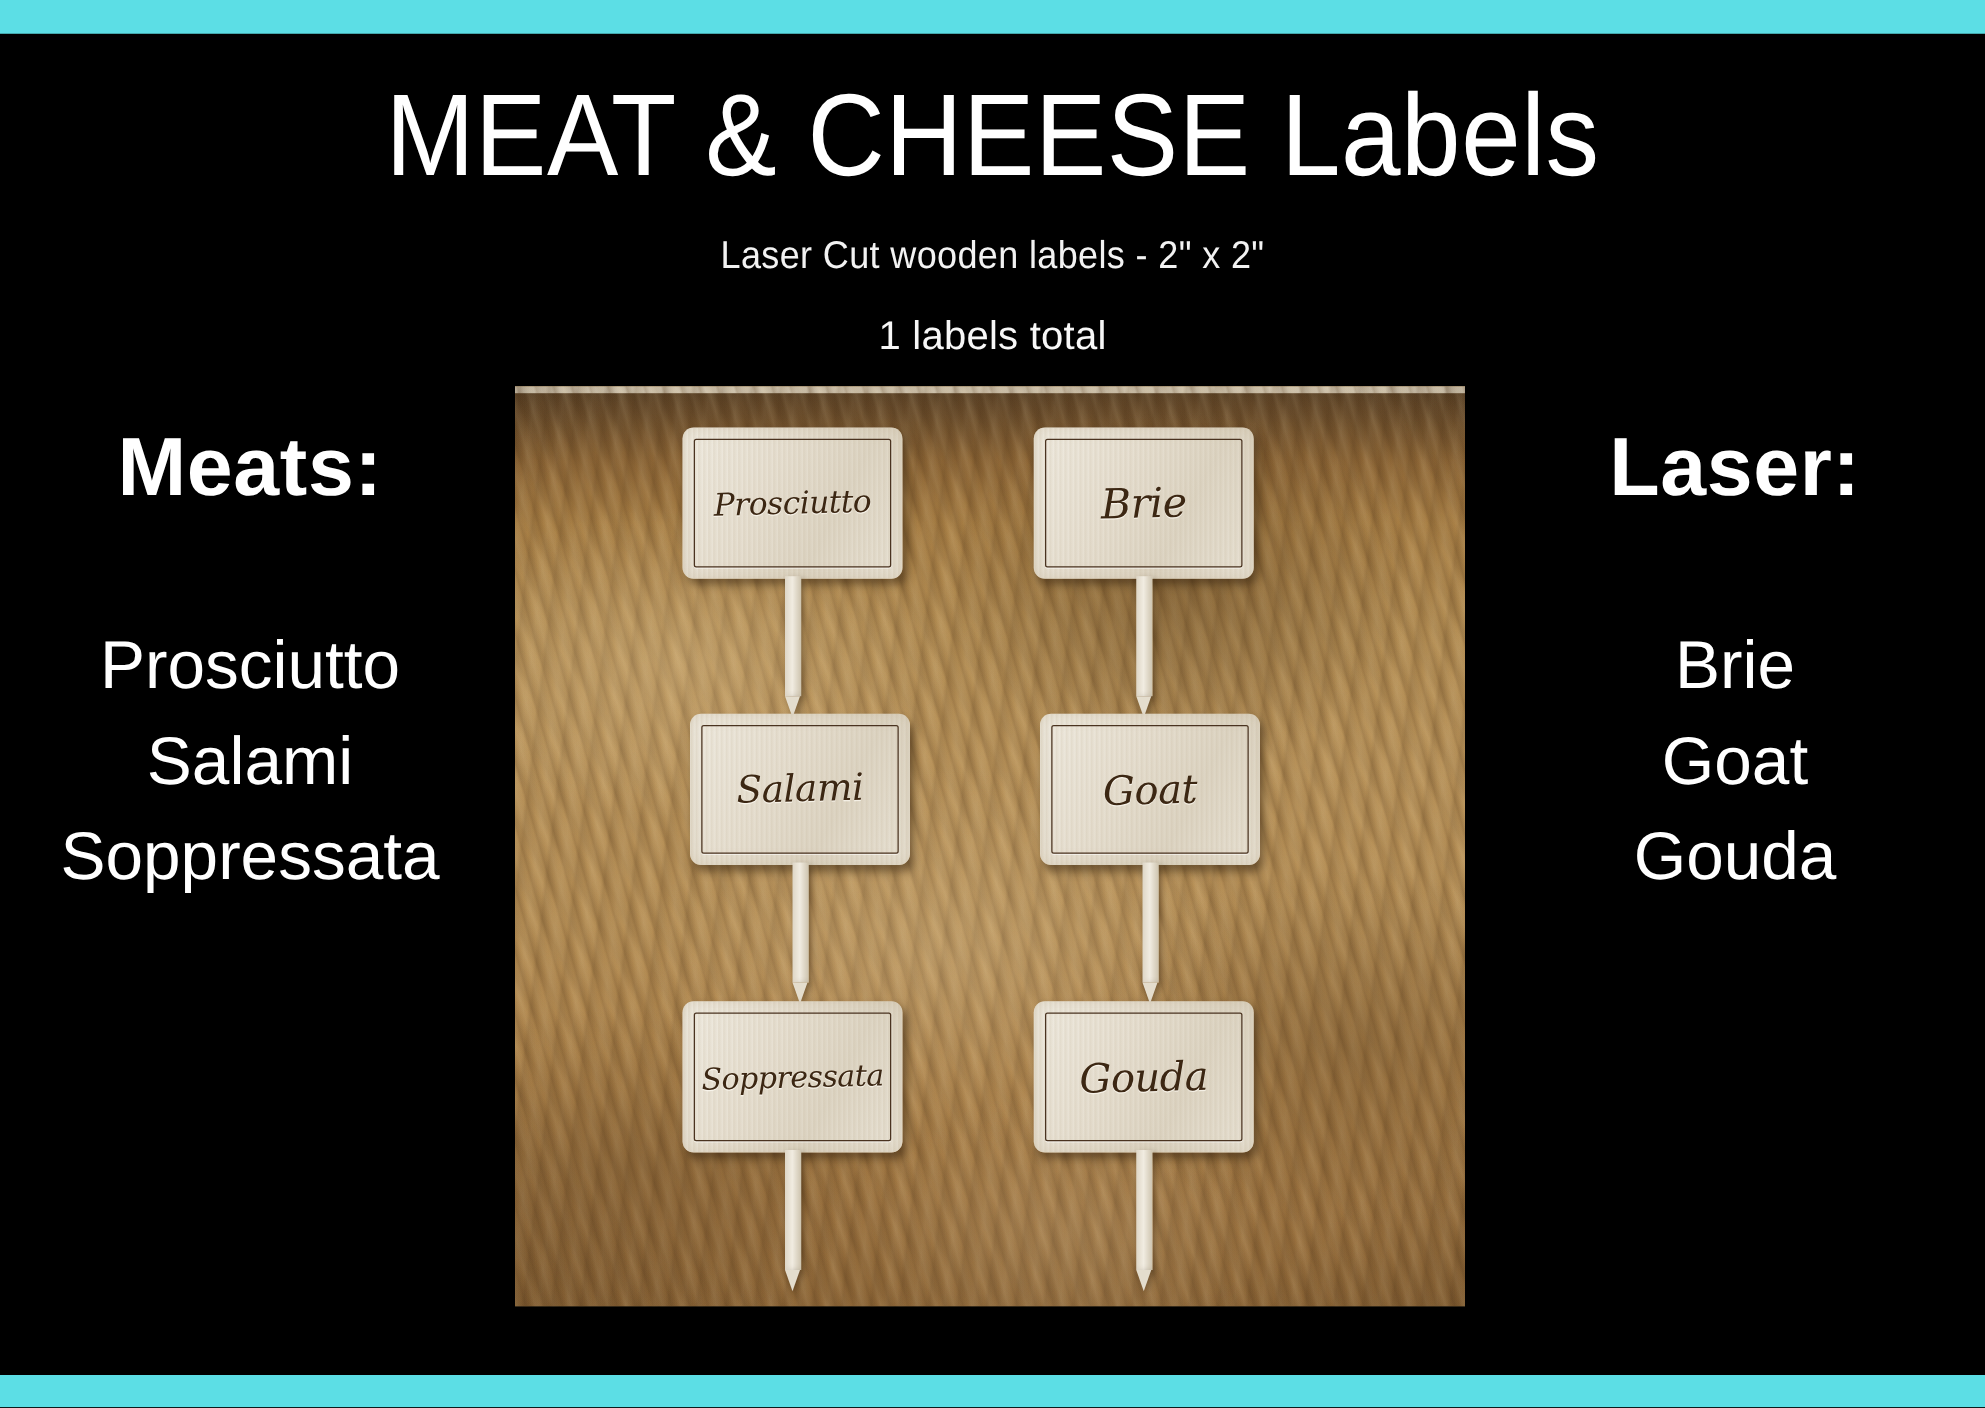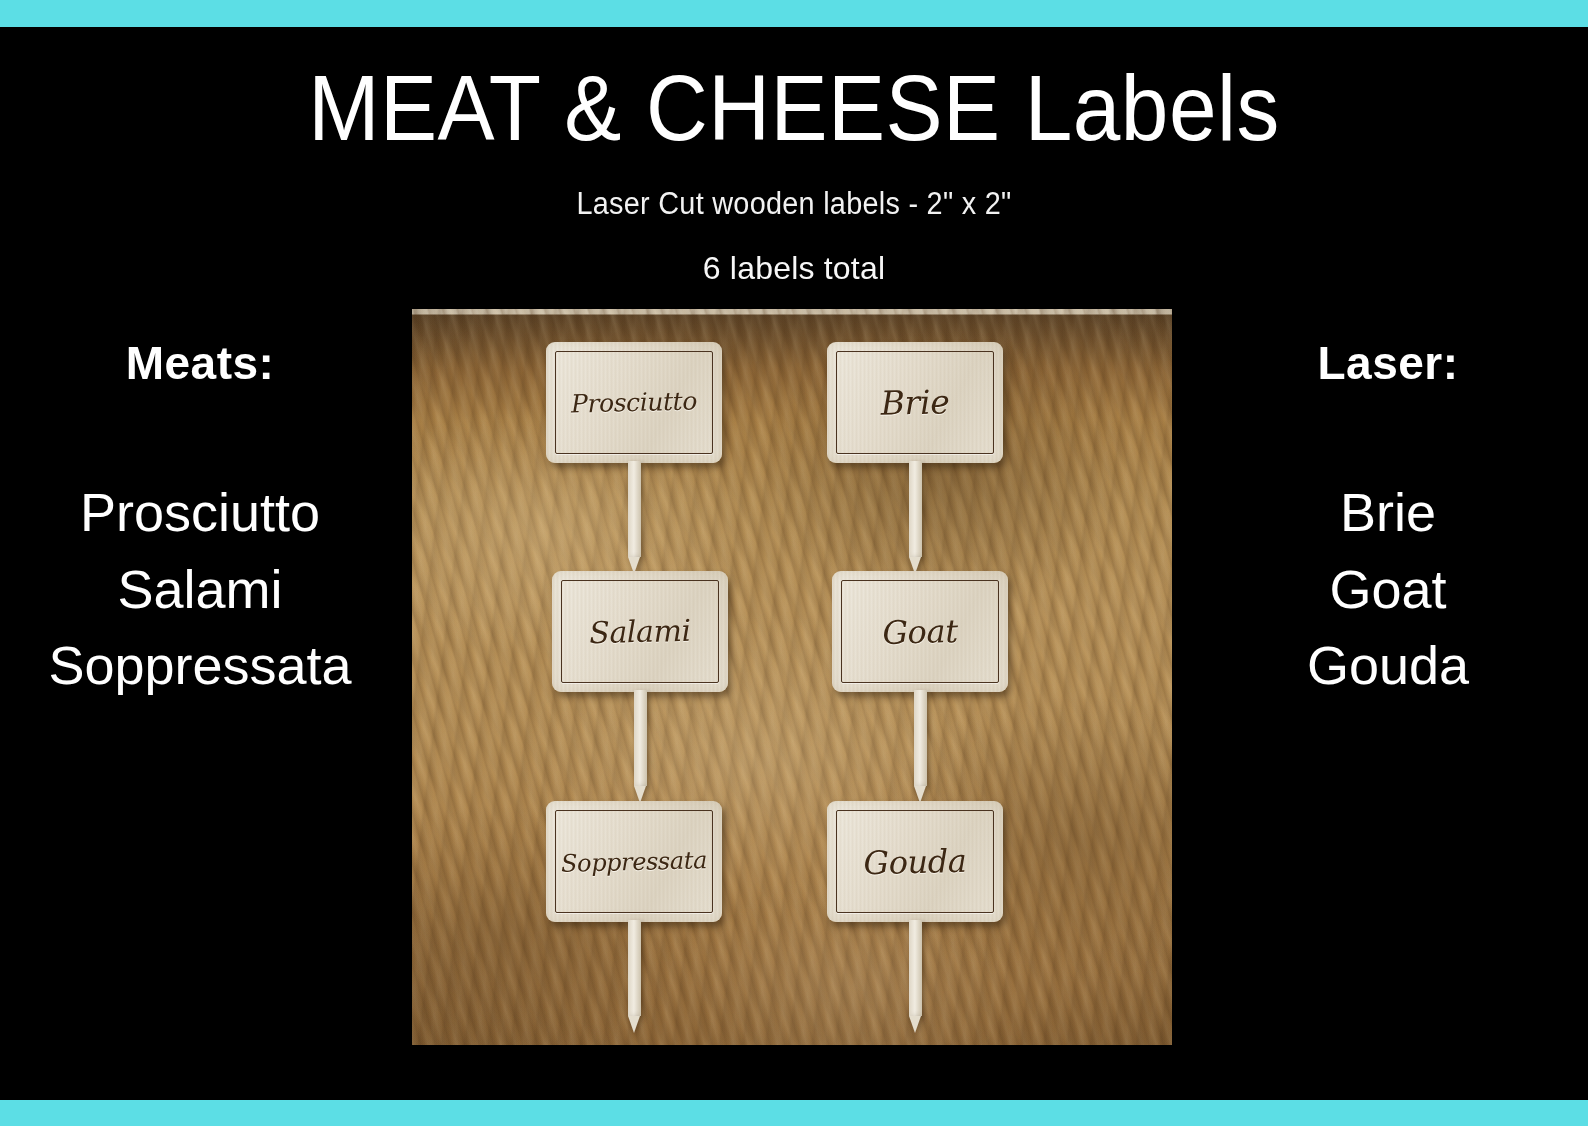--- a/index.html
+++ b/index.html
@@ -71,21 +71,21 @@
   .col {
     position: absolute;
     width: 400px;
     text-align: center;
     color: #ffffff;
   }
   #col-meats  { left: 0px;   top: 340px; }
   #col-cheese { left: 1188px; top: 340px; }
 
   .col-heading {
-    font-size: 46px;
+    font-size: 66px;
     font-weight: 700;
     letter-spacing: 0.5px;
     line-height: 1;
   }
   .col-list {
     margin-top: 88px;
     font-size: 54px;
     font-weight: 400;
     line-height: 1.42;
   }
@@ -269,21 +269,21 @@
 </style>
 </head>
 <body>
 
 <div id="canvas">
 
   <div id="band-top" class="band"></div>
 
   <div id="title">MEAT &amp; CHEESE Labels</div>
   <div id="subtitle">Laser Cut wooden labels - 2" x 2"</div>
-  <div id="total">6 labels total</div>
+  <div id="total">1 labels total</div>
 
   <div id="col-meats" class="col">
     <div class="col-heading">Meats:</div>
     <div class="col-list">
       <div>Prosciutto</div>
       <div>Salami</div>
       <div>Soppressata</div>
     </div>
   </div>
 

